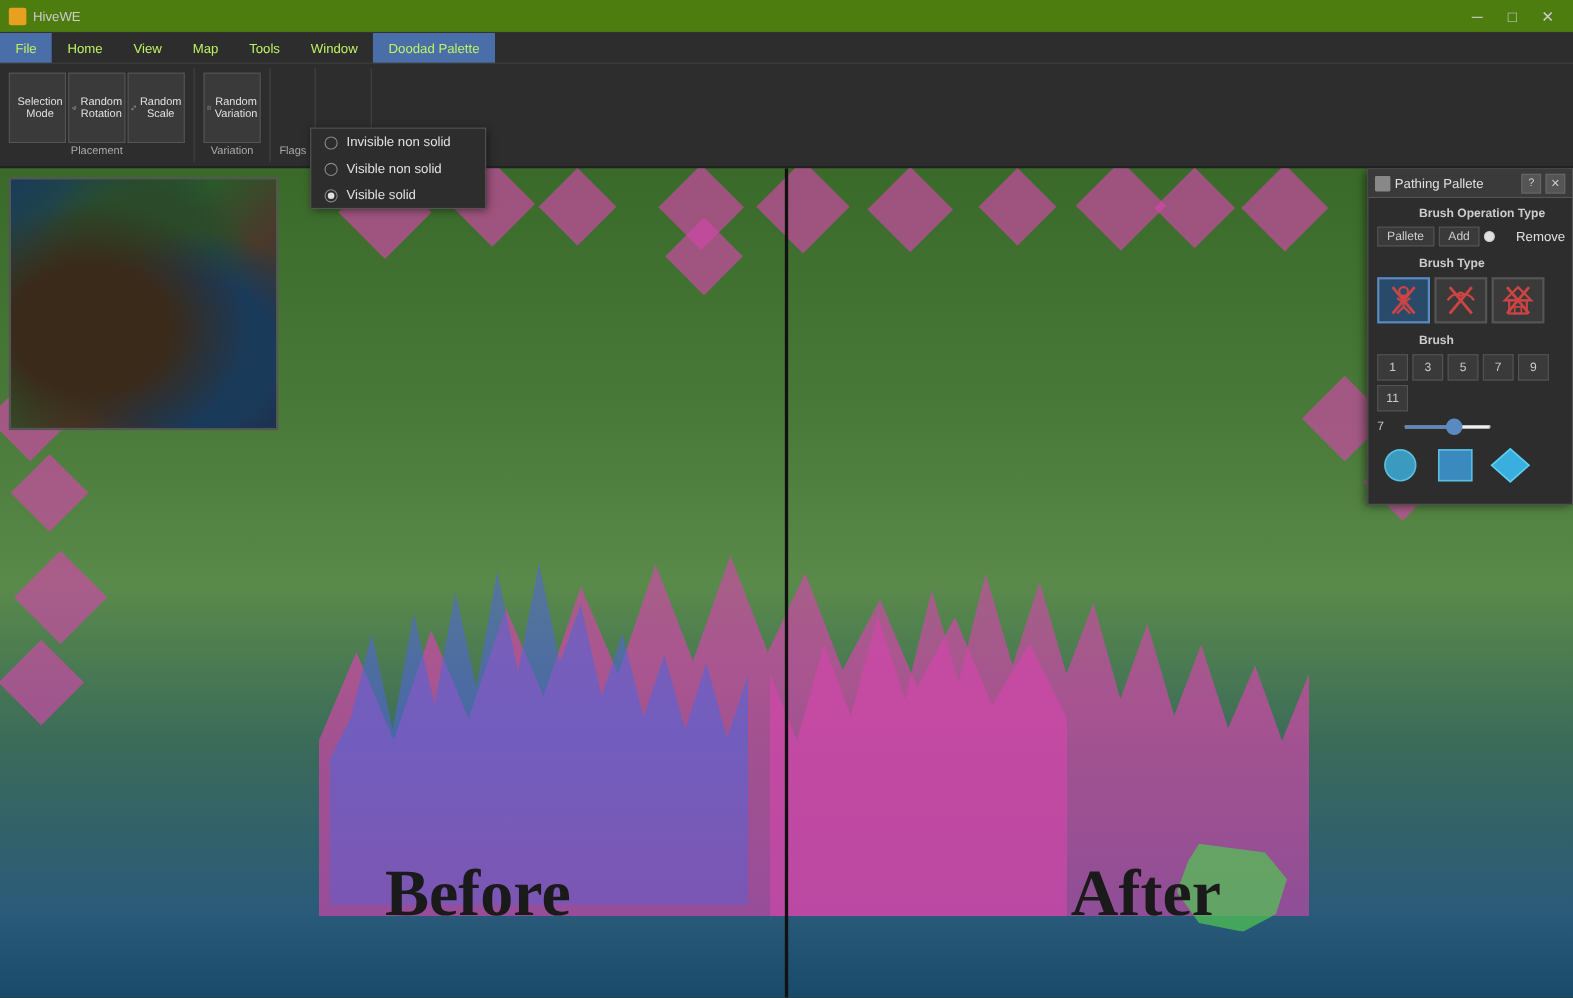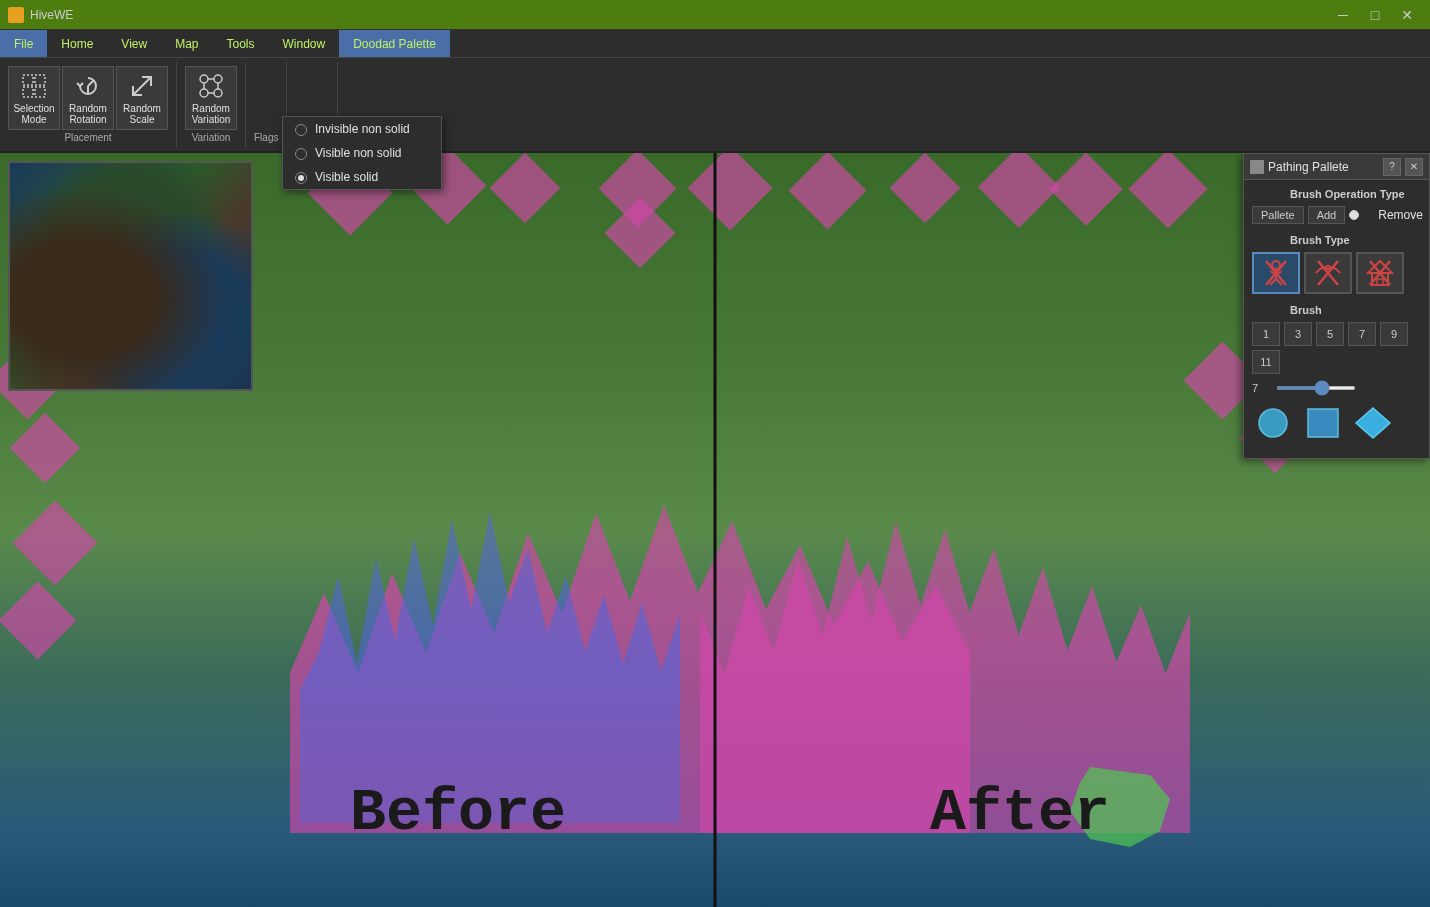--- a/index.html
+++ b/index.html
@@ -84,21 +84,21 @@
       flex-direction: column;
       justify-content: space-between;
     }
     .toolbar-buttons { display: flex; gap: 2px; padding-top: 4px; }
     .toolbar-label {
       text-align: center; font-size: 10px; color: #aaa;
       padding-bottom: 4px; width: 100%;
     }
     .tool-btn {
       width: 52px; height: 64px; background: #3a3a3a; border: 1px solid #555;
-      color: #e0e0e0; cursor: pointer; display: flex; flex-direction: column;
+      color: #e0e0e0; cursor: pointer; display: flex; flex-direction: row;
       align-items: center; justify-content: center; gap: 3px; font-size: 10px;
       text-align: center; padding: 2px;
     }
     .tool-btn svg { width: 28px; height: 28px; }
 
     
     #main {
       display: flex;
       height: calc(907px - 30px - 28px - 95px);
       position: relative;
@@ -118,21 +118,21 @@
       position: absolute;
       background: linear-gradient(180deg, #3a6a2a 0%, #4a7a3a 30%, #5a8a4a 50%, #3a6a5a 70%, #2a5a7a 90%, #1a4a6a 100%);
     }
 
     
     .ba-text {
       position: absolute;
       font-size: 60px;
       font-weight: bold;
       color: #1a1a1a;
-      font-family: Liberation Mono, monospace;
+      font-family: Liberation Serif, serif;
     }
 
     
     #divider {
       position: absolute;
       width: 3px;
       background: #111;
       top: 0; bottom: 0;
       left: 50%;
       transform: translateX(-50%);

